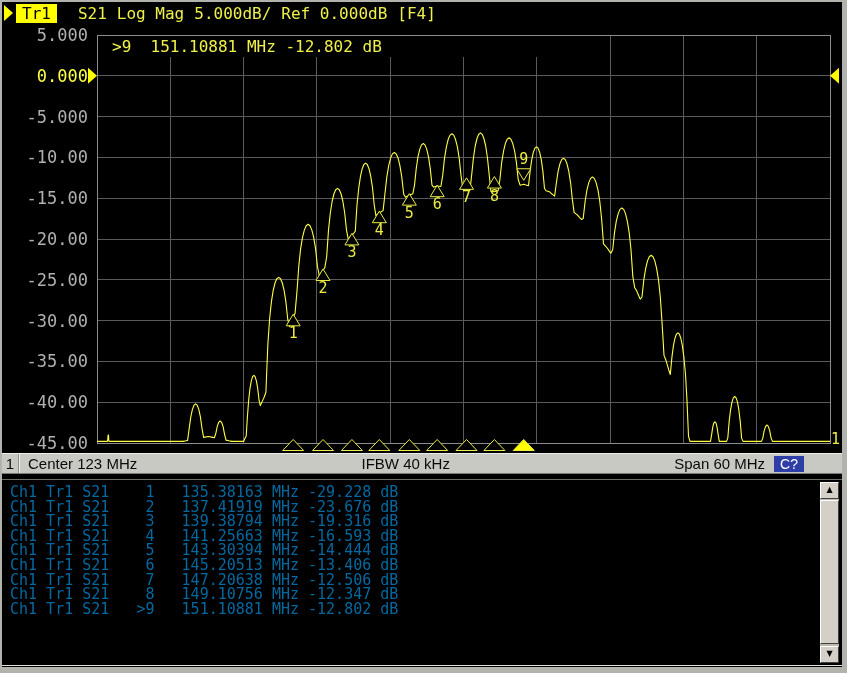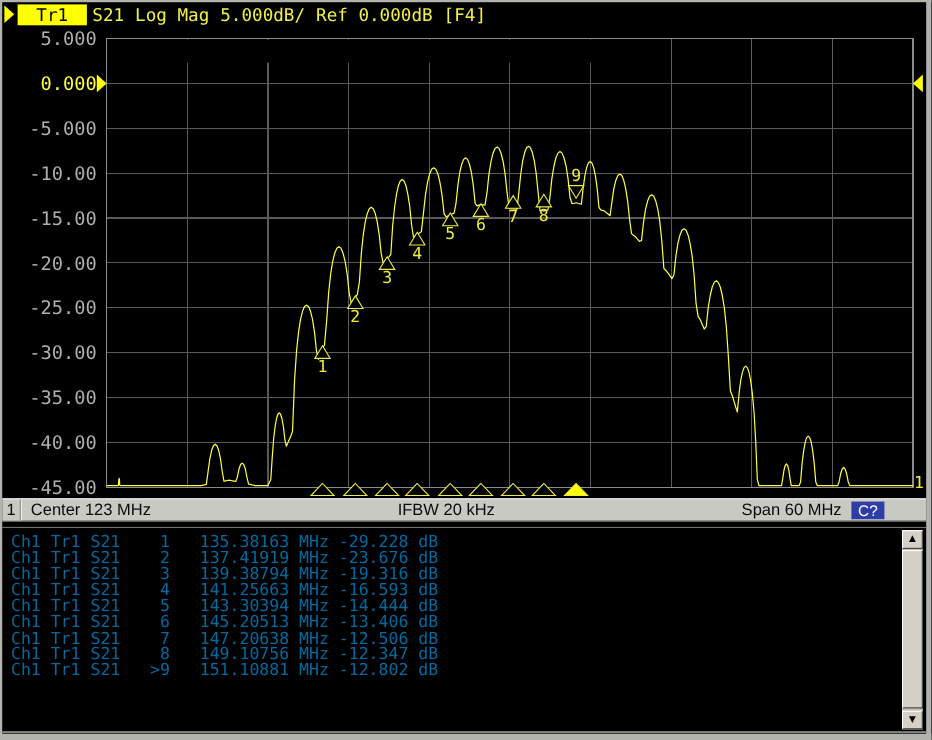--- a/index.html
+++ b/index.html
@@ -8,21 +8,21 @@
   .edge{position:absolute;background:#b3b3ae;z-index:50;}
   .edge.top{left:0;top:0;right:0;height:2px;}
   .edge.left{left:0;top:0;bottom:0;width:2px;}
   .edge.rightE{right:0;top:0;bottom:0;width:5px;}
   .edge.bottomE{left:0;right:0;bottom:0;height:6px;}
 
   .titlebar{position:absolute;left:2px;top:2px;height:22px;display:flex;align-items:center;
             color:#f0f04a;font-size:16px;z-index:5;}
   .tri-icon{width:0;height:0;border-left:9px solid #ffff00;border-top:8px solid transparent;
             border-bottom:8px solid transparent;margin:0 3px 0 2px;}
-  .badge{background:#ffff00;color:#000;padding:0 17px;margin-right:5px;}
+  .badge{background:#ffff00;color:#000;padding:0 6px;margin-right:21px;}
   .tpart{margin-right:10px;white-space:pre;}
 
   #plotsvg{position:absolute;left:0;top:0;z-index:2;}
   .readout{position:absolute;left:112px;top:37px;color:#f0f04a;font-size:16px;z-index:4;white-space:pre;}
 
   .statusbar{position:absolute;left:2px;right:5px;top:453px;height:19px;background:#c9c9c4;
              border-top:1px solid #eeeeea;border-bottom:1px solid #787874;display:flex;align-items:center;
              font-family:"Liberation Sans",sans-serif;font-size:15px;color:#0a0a0a;z-index:5;}
   .chcell{width:16px;align-self:stretch;display:flex;align-items:center;justify-content:center;
           border-right:1px solid #8e8e8a;box-shadow:1px 0 0 #f0f0ec;margin-right:9px;}
@@ -118,26 +118,27 @@
       <text x="494.3968296000001" y="200.55152" text-anchor="middle" font-size="15" fill="#ecec44">8</text>
       <polygon points="494.3968296000001,439.5 483.8968296000001,450.5 504.8968296000001,450.5" fill="#000" stroke="#ecec44" stroke-width="1"></polygon>
       <polygon points="516.7351546000001,168.76432 530.7351546000001,168.76432 523.7351546000001,180.26432" fill="#000" stroke="#ecec44" stroke-width="1"></polygon>
       <text x="523.7351546000001" y="164.26432" text-anchor="middle" font-size="15" fill="#ecec44">9</text>
       <polygon points="523.7351546000001,439.5 513.2351546000001,450.5 534.2351546000001,450.5" fill="#ffff00" stroke="#ecec44" stroke-width="1"></polygon>
       <polygon points="88,67.8 88,83.8 97,75.8" fill="#ffff00"></polygon>
       <polygon points="839,67.8 839,83.8 830,75.8" fill="#ffff00"></polygon>
       <text x="840" y="444" text-anchor="end" font-size="15" fill="#ecec44">1</text>
     </svg>
 
+  <div class="readout"><span>&gt;9</span>  <span>151.10881</span> <span>MHz</span> <span>-12.802</span> <span>dB</span></div>
 
   <div class="statusbar">
     <div class="chcell">1</div>
     <span>Center 123 MHz</span>
     <div class="spacer"></div>
-    <span>IFBW 20 kHz</span>
+    <span>IFBW 40 kHz</span>
     <div class="spacer"></div>
     <span>Span 60 MHz</span>
     <span class="cal">C?</span>
     <div class="sbright-gap"></div>
   </div>
 
   <div class="mpanel">
     <div class="mrows" id="mrows"><div>Ch1 Tr1 S21    1   135.38163 MHz -29.228 dB</div><div>Ch1 Tr1 S21    2   137.41919 MHz -23.676 dB</div><div>Ch1 Tr1 S21    3   139.38794 MHz -19.316 dB</div><div>Ch1 Tr1 S21    4   141.25663 MHz -16.593 dB</div><div>Ch1 Tr1 S21    5   143.30394 MHz -14.444 dB</div><div>Ch1 Tr1 S21    6   145.20513 MHz -13.406 dB</div><div>Ch1 Tr1 S21    7   147.20638 MHz -12.506 dB</div><div>Ch1 Tr1 S21    8   149.10756 MHz -12.347 dB</div><div>Ch1 Tr1 S21   &gt;9   151.10881 MHz -12.802 dB</div></div>
     <div class="vscroll">
       <div class="sbtn up">▲</div>

